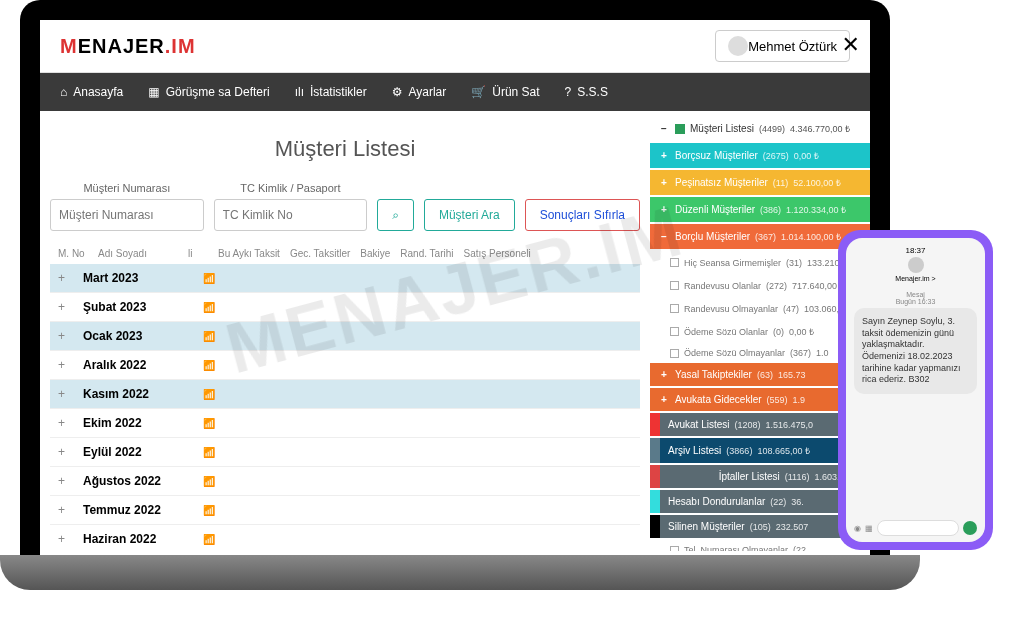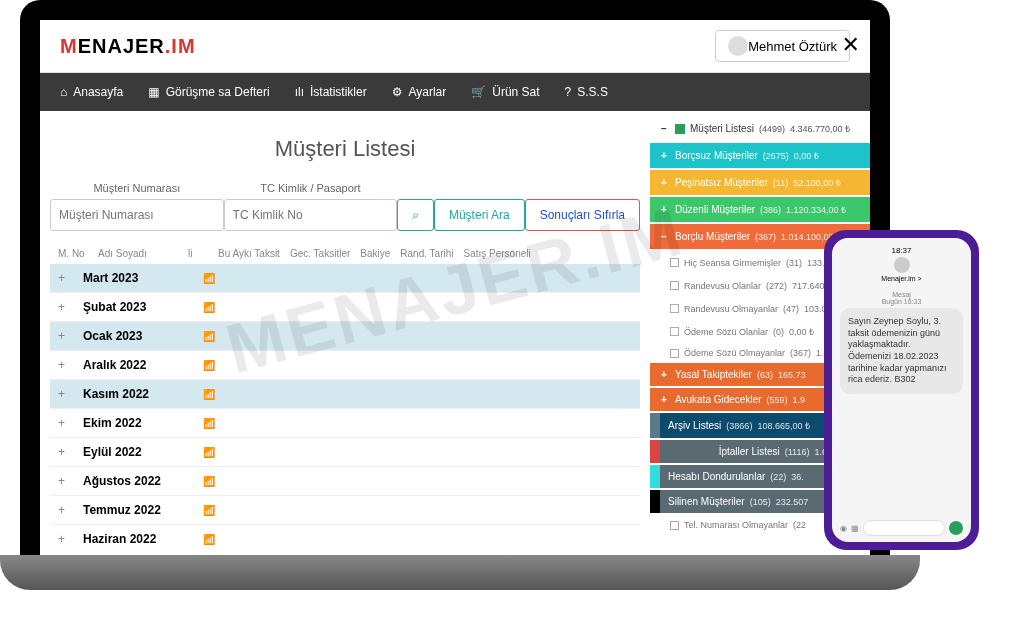--- a/index.html
+++ b/index.html
@@ -12,21 +12,21 @@
 .logo .red{color:#d33}
 .user-chip{display:flex;align-items:center;gap:0;border:1px solid #ccc;border-radius:4px;padding:5px 12px;font-size:13px}
 .avatar{width:20px;height:20px;border-radius:50%;background:#ddd}
 .close-x{position:absolute;right:10px;top:12px;font-size:22px;cursor:pointer}
 .nav{background:#3a3a3a;color:#fff;display:flex;gap:25px;padding:12px 20px;font-size:12px}
 .nav-item{display:flex;align-items:center;gap:6px;cursor:pointer}
 .main{display:flex;height:calc(100% - 100px)}
 .left{flex:1;padding:15px 10px;overflow:hidden}
 .right{width:220px;padding:5px 0;overflow-y:auto;font-size:10px}
 .page-title{text-align:center;font-size:22px;color:#555;font-weight:normal;margin:10px 0 20px}
-.search-row{display:flex;align-items:flex-end;margin-bottom:12px}
+.search-row{display:flex;gap:10px;align-items:flex-end;margin-bottom:12px}
 .search-col{flex:1}
 .search-col label{font-size:11px;color:#666;display:block;margin-bottom:5px;text-align:center}
 .search-col input{width:100%;padding:8px;border:1px solid #ccc;border-radius:3px;font-size:12px}
 .btn{padding:8px 14px;border:1px solid;border-radius:3px;font-size:12px;cursor:pointer;background:#fff}
 .btn-search-icon{color:#2a9;border-color:#2a9}
 .btn-search{color:#2a9;border-color:#2a9}
 .btn-reset{color:#1d4ed8;border-color:#d55}
 .thead{display:flex;font-size:10px;color:#888;padding:5px 8px;gap:10px}
 .thead span:nth-child(1){width:30px}
 .thead span:nth-child(2){width:80px}
@@ -37,21 +37,21 @@
 .trow .month{width:110px;font-weight:600}
 .signal{color:#d44;font-size:10px}
 .filter{display:flex;align-items:center;padding:6px 8px;color:#fff;font-size:10px;gap:5px;margin-bottom:2px;cursor:pointer}
 .filter .toggle{width:12px;text-align:center;font-weight:bold}
 .filter .chk{width:10px;height:10px;border:1px solid rgba(255,255,255,.8);display:inline-block}
 .filter.checked .chk{background:#fff}
 .filter .cnt{opacity:.85;font-size:9px}
 .subfilter{display:flex;align-items:center;padding:5px 8px 5px 20px;font-size:9px;color:#777;gap:5px}
 .subfilter .chk{width:9px;height:9px;border:1px solid #aaa;display:inline-block}
 .watermark{position:absolute;left:50%;top:50%;transform:translate(-50%,-50%) rotate(-15deg);font-size:70px;font-weight:bold;opacity:.08;pointer-events:none;letter-spacing:3px;z-index:5}
-.phone{position:absolute;right:30px;top:230px;width:155px;height:320px;background:#4c1d95;border-radius:22px;padding:8px}
+.phone{position:absolute;right:16px;top:230px;width:155px;height:320px;background:#8b5cf6;border-radius:22px;padding:8px}
 .phone-screen{width:100%;height:100%;background:#f5f5f5;border-radius:16px;padding:8px;font-size:8px;position:relative}
 .phone-top{text-align:center;font-size:8px;margin-bottom:2px}
 .phone-contact{text-align:center;margin-bottom:6px}
 .phone-avatar{width:16px;height:16px;border-radius:50%;background:#ccc;margin:0 auto 2px}
 .phone-time{font-size:7px;color:#888;padding:3px 0}
 .sms-bubble{background:#e8e8e8;border-radius:10px;padding:8px;font-size:9px;line-height:1.3;color:#333}
 .phone-input{position:absolute;bottom:6px;left:8px;right:8px;display:flex;align-items:center;gap:4px}
 .phone-input .field{flex:1;height:16px;background:#fff;border-radius:10px;border:1px solid #ddd}
 .phone-input .send{width:14px;height:14px;background:#2a9d5a;border-radius:50%}
 </style>
@@ -254,20 +254,25 @@
               <span class="cnt">165.73</span>
             </div>
             <div class="filter" style="background: rgb(232, 106, 47);">
               <span class="toggle">+</span>
               <span>Avukata Gidecekler</span> 
               <span class="cnt">(559)</span> 
               <span class="cnt">1.9</span>
             </div>
           </div>
       <div id="filters-box">
+            <div class="filter" style="background: rgb(90, 106, 114); border-left: 10px solid rgb(238, 51, 51);">
+              <span>Avukat Listesi</span> 
+              <span class="cnt">(1208)</span> 
+              <span class="cnt">1.516.475,0</span>
+            </div>
             <div class="filter" style="background: #0c4a6e; border-left: 10px solid rgb(90, 122, 138);">
               <span>Arşiv Listesi</span> 
               <span class="cnt">(3866)</span> 
               <span class="cnt">108.665,00 ₺</span>
             </div>
             <div class="filter" style="background: rgb(90, 106, 114); border-left: 10px solid rgb(221, 68, 68); justify-content: flex-end;">
               <span>İptaller Listesi</span> 
               <span class="cnt">(1116)</span> 
               <span class="cnt">1.603.326,0</span>
             </div>

